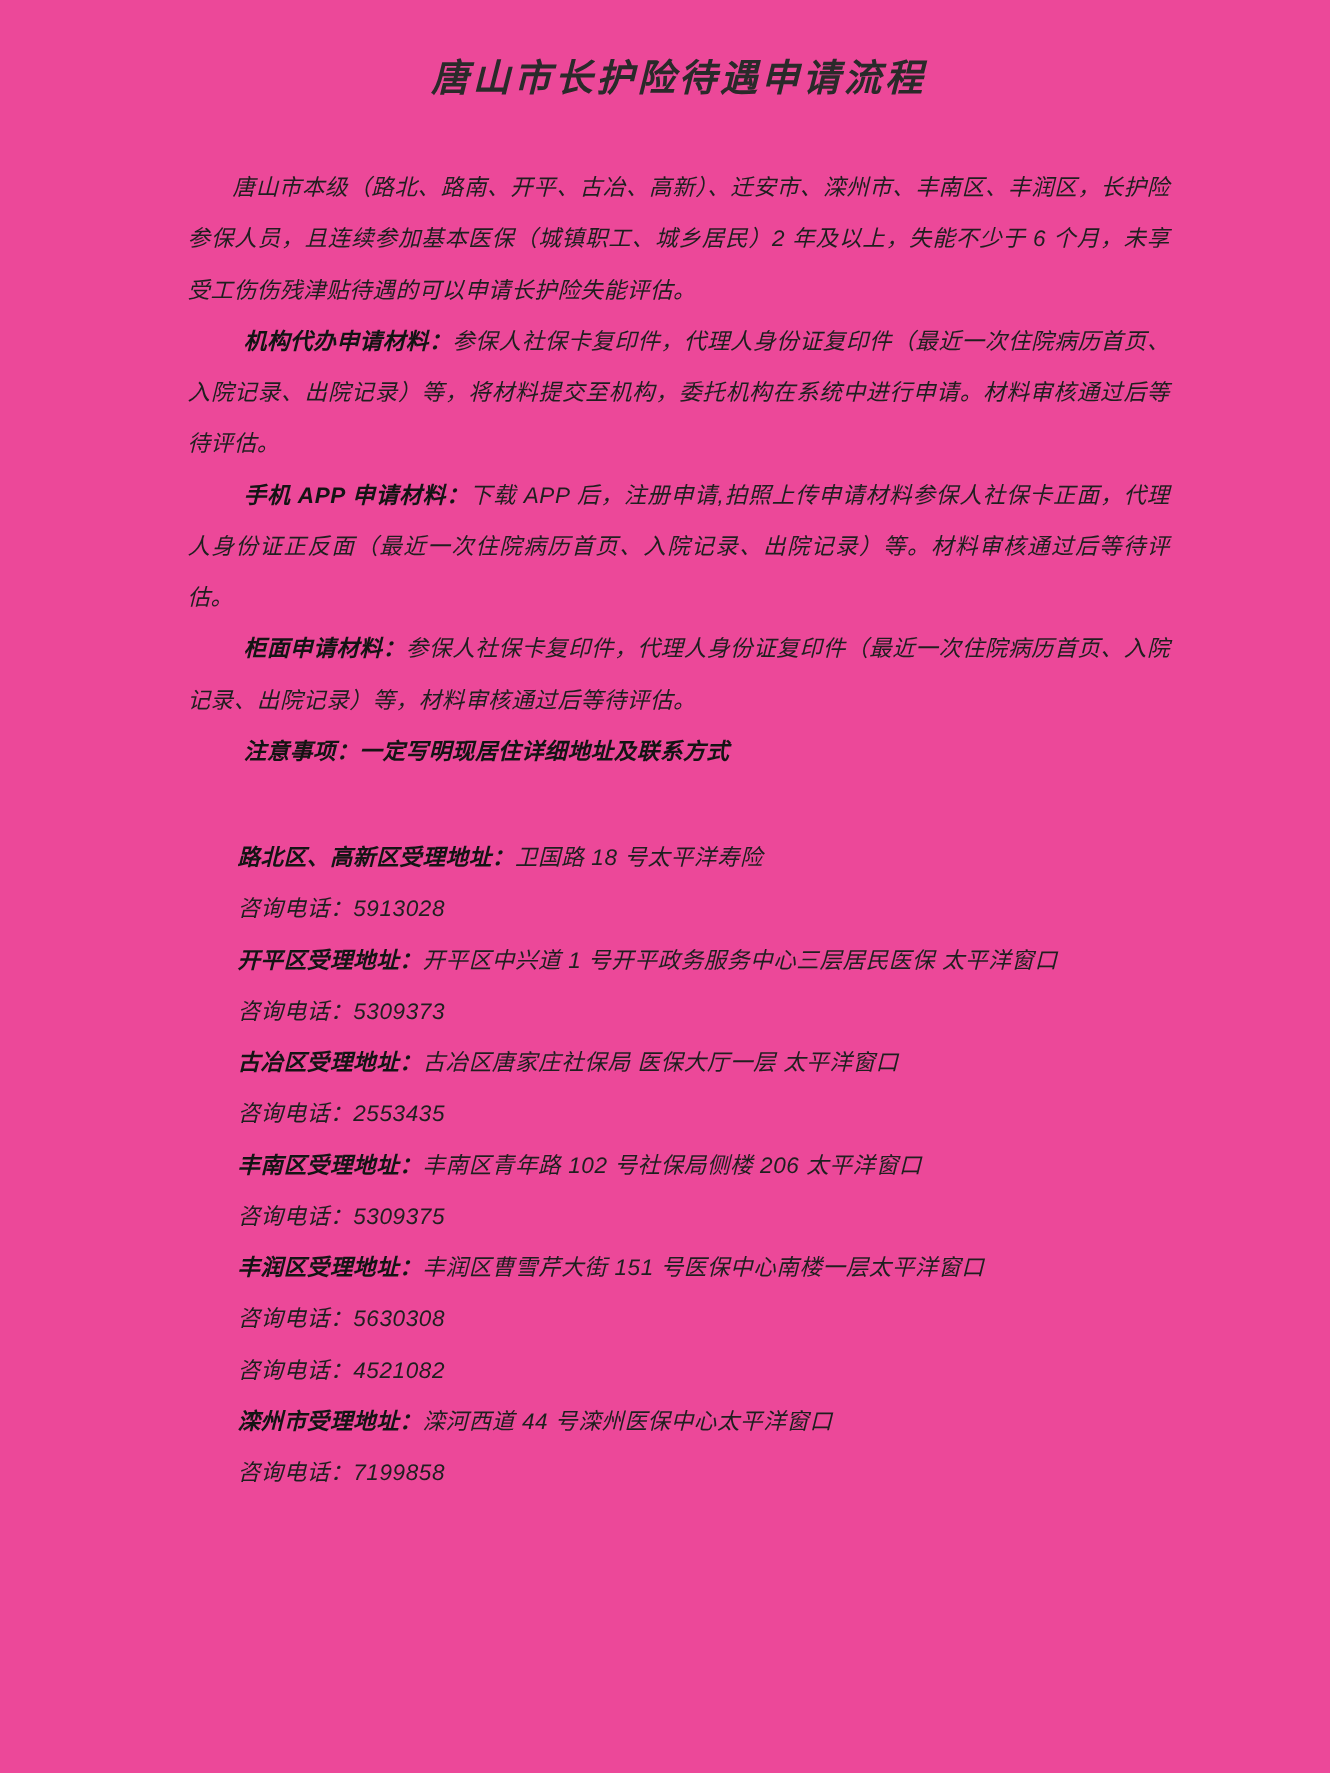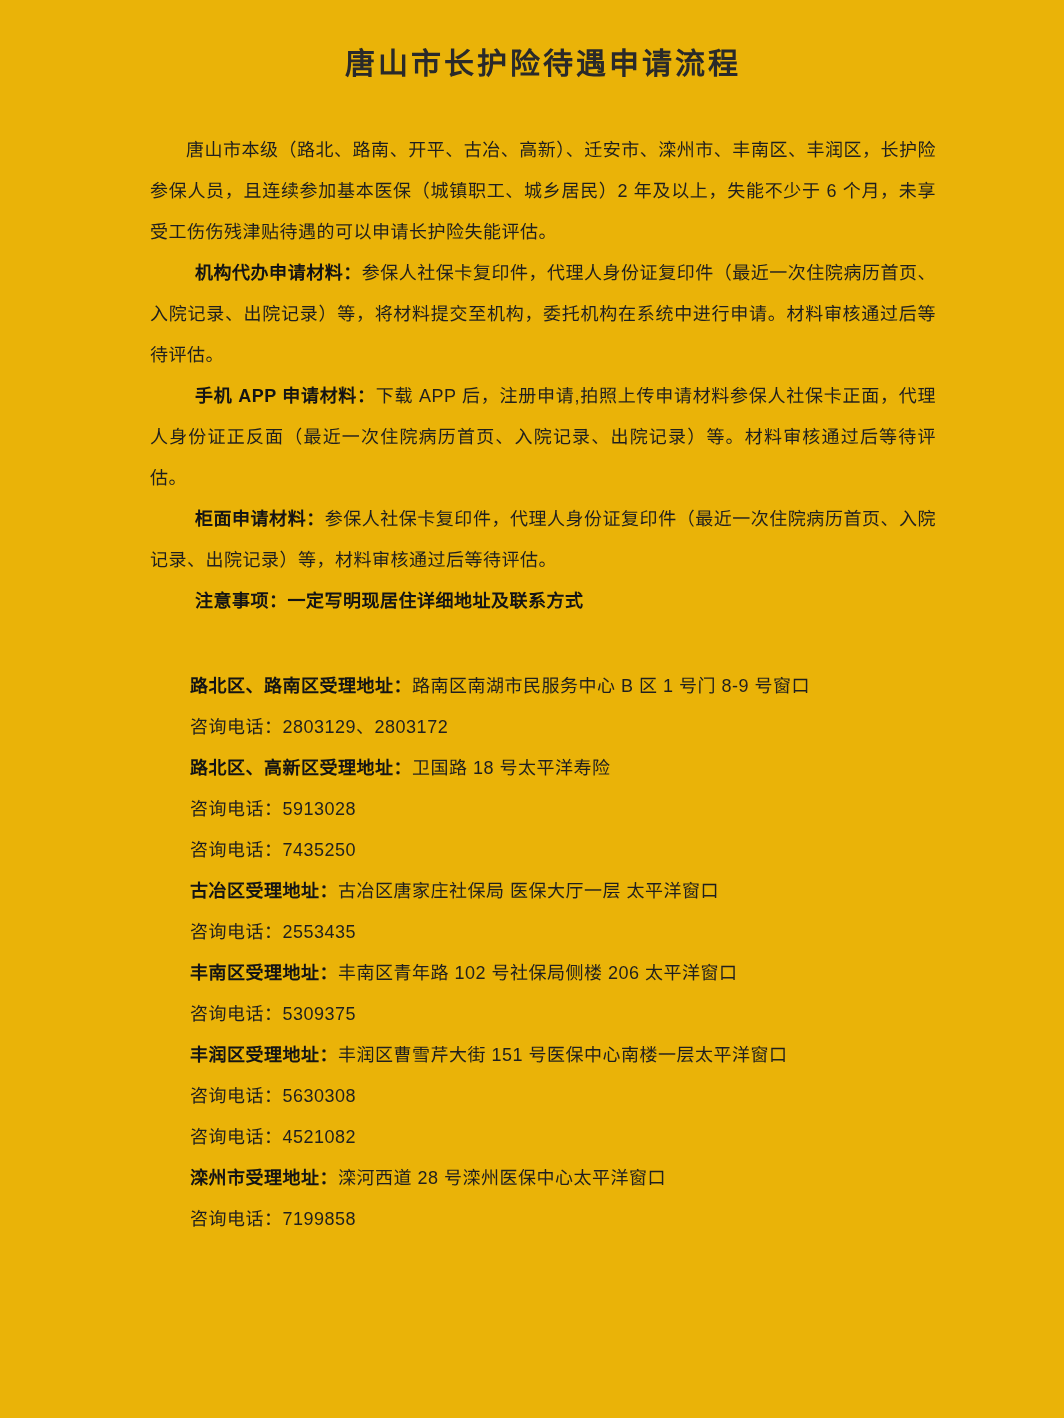--- a/index.html
+++ b/index.html
@@ -12,22 +12,23 @@
     height: 1418px;
     font-family: "Liberation Sans", "DejaVu Sans", sans-serif;
     color: #1f1f1f;
     -webkit-font-smoothing: antialiased;
   }
   .page {
     box-sizing: border-box;
     width: 1064px;
     height: 1418px;
     padding: 44px 128px 0 150px;
-    background: #eab308;
+    background: #ec4899;
     overflow: hidden;
+    font-style: italic;
   }
   .doc-title {
     text-align: center;
     font-size: 30px;
     font-weight: 700;
     letter-spacing: 3px;
     color: #2a2a2a;
     margin: 0 0 46px 0;
     line-height: 40px;
   }
@@ -87,32 +88,29 @@
     <p class="para label-indent"><b>机构代办申请材料：</b><span>参保人社保卡复印件，代理人身份证复印件（最近一次住院病历首页、入院记录、出院记录）等，将材料提交至机构，委托机构在系统中进行申请。材料审核通过后等待评估。</span></p>
 
     <p class="para label-indent"><b>手机 APP 申请材料：</b><span>下载 APP 后，注册申请,拍照上传申请材料参保人社保卡正面，代理人身份证正反面（最近一次住院病历首页、入院记录、出院记录）等。材料审核通过后等待评估。</span></p>
 
     <p class="para label-indent"><b>柜面申请材料：</b><span>参保人社保卡复印件，代理人身份证复印件（最近一次住院病历首页、入院记录、出院记录）等，材料审核通过后等待评估。</span></p>
 
     <p class="notice">注意事项：一定写明现居住详细地址及联系方式</p>
 
     <div class="locations">
 
-      <div>
-        <div class="loc-line"><span class="loc-label">路北区、路南区受理地址：</span><span class="loc-address">路南区南湖市民服务中心 B 区 1 号门 8-9 号窗口</span></div>
-        <div class="loc-line phone-line"><span>咨询电话：</span><span>2803129、2803172</span></div>
-      </div>
 
       <div>
         <div class="loc-line"><span class="loc-label">路北区、高新区受理地址：</span><span class="loc-address">卫国路 18 号太平洋寿险</span></div>
         <div class="loc-line phone-line"><span>咨询电话：</span><span>5913028</span></div>
       </div>
 
       <div>
-        <div class="loc-line phone-line"><span>咨询电话：</span><span>7435250</span></div>
+        <div class="loc-line"><span class="loc-label">开平区受理地址：</span><span class="loc-address">开平区中兴道 1 号开平政务服务中心三层居民医保 太平洋窗口</span></div>
+        <div class="loc-line phone-line"><span>咨询电话：</span><span>5309373</span></div>
       </div>
 
       <div>
         <div class="loc-line"><span class="loc-label">古冶区受理地址：</span><span class="loc-address">古冶区唐家庄社保局 医保大厅一层 太平洋窗口</span></div>
         <div class="loc-line phone-line"><span>咨询电话：</span><span>2553435</span></div>
       </div>
 
       <div>
         <div class="loc-line"><span class="loc-label">丰南区受理地址：</span><span class="loc-address">丰南区青年路 102 号社保局侧楼 206 太平洋窗口</span></div>
         <div class="loc-line phone-line"><span>咨询电话：</span><span>5309375</span></div>
@@ -121,21 +119,21 @@
       <div>
         <div class="loc-line"><span class="loc-label">丰润区受理地址：</span><span class="loc-address">丰润区曹雪芹大街 151 号医保中心南楼一层太平洋窗口</span></div>
         <div class="loc-line phone-line"><span>咨询电话：</span><span>5630308</span></div>
       </div>
 
       <div>
         <div class="loc-line phone-line"><span>咨询电话：</span><span>4521082</span></div>
       </div>
 
       <div>
-        <div class="loc-line"><span class="loc-label">滦州市受理地址：</span><span class="loc-address">滦河西道 28 号滦州医保中心太平洋窗口</span></div>
+        <div class="loc-line"><span class="loc-label">滦州市受理地址：</span><span class="loc-address">滦河西道 44 号滦州医保中心太平洋窗口</span></div>
         <div class="loc-line phone-line"><span>咨询电话：</span><span>7199858</span></div>
       </div>
 
     </div>
 
   </div>
 
 </div>
 
 </body></html>

